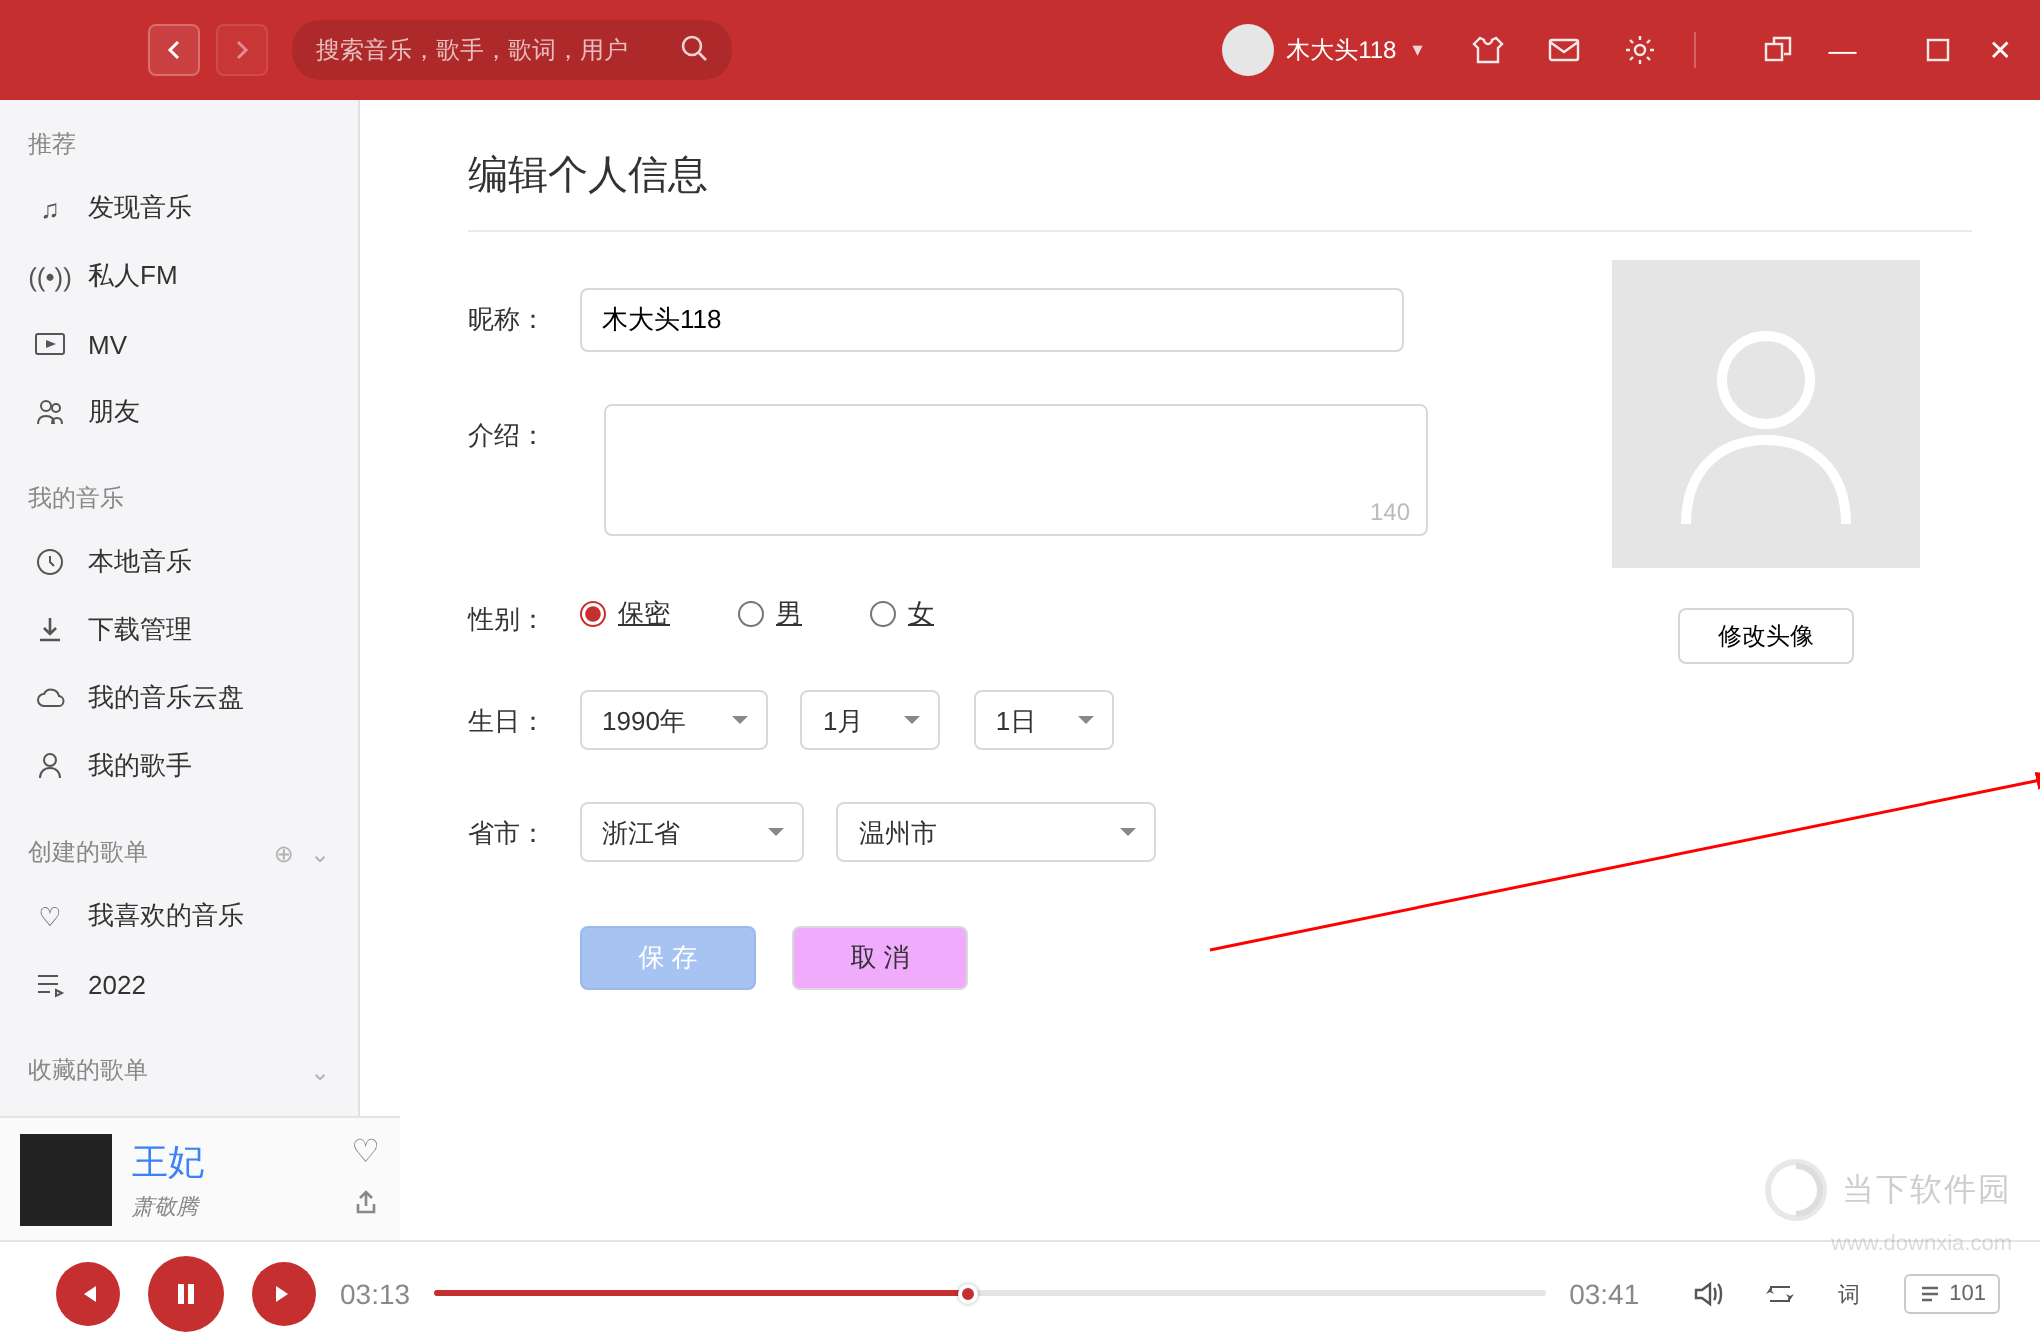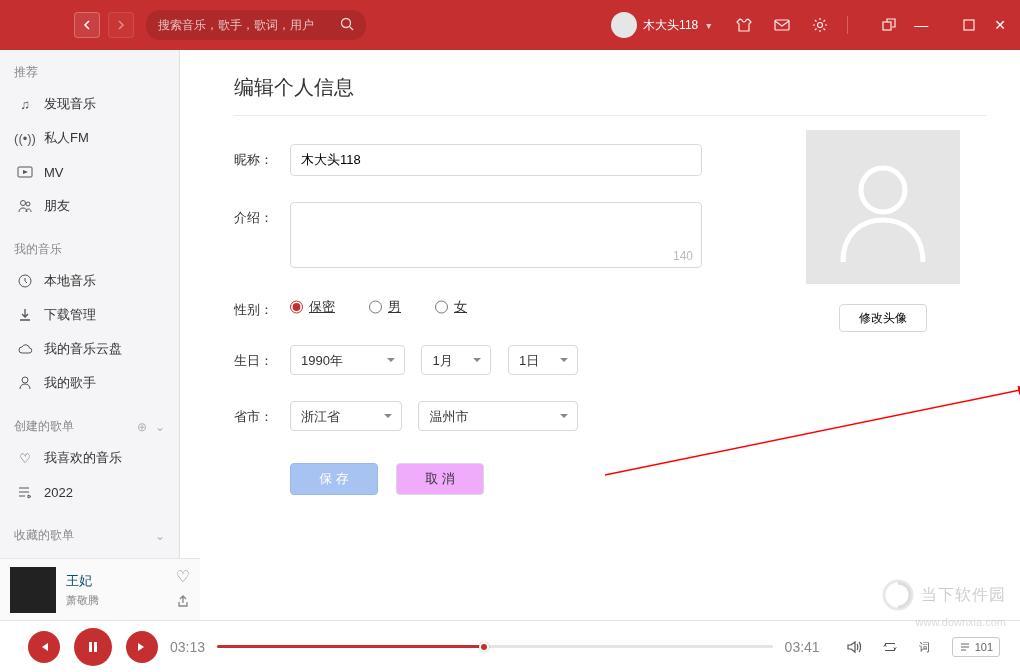--- a/index.html
+++ b/index.html
@@ -35,51 +35,51 @@
 .sb-item { height:34px; display:flex; align-items:center; gap:10px; padding:0 14px 0 16px; font-size:13px; color:#333; cursor:pointer; }
 .sb-icon { width:18px; height:18px; display:flex; align-items:center; justify-content:center; color:#555; }
 
 
 .main { position:absolute; left:200px; right:0; top:50px; bottom:114px; padding:24px 34px 0; overflow:auto; }
 .page-title { font-size:20px; color:#333; font-weight:500; }
 .hr { height:0; border:none; border-top:1px solid #eaeaea; margin:14px 0 28px; }
 .form-row { display:flex; align-items:flex-start; margin-bottom:26px; }
 .form-lbl { width:56px; font-size:13px; color:#333; text-align:left; padding-top:7px; }
 .txt-input { width:412px; height:32px; border:1px solid #d9d9d9; border-radius:4px; padding:0 10px; font-size:13px; outline:none; }
-.textarea-wrap { position:relative; width:412px; height:66px; border:1px solid #d9d9d9; border-radius:4px; padding:6px 10px; }
+.textarea-wrap { position:relative; width:412px; height:66px; border:1px solid #d9d9d9; border-radius:4px; padding:6px 10px;margin-left:12px; }
 .textarea-wrap textarea { width:100%; height:100%; border:none; outline:none; resize:none; font-size:13px; }
 .counter { position:absolute; right:8px; bottom:4px; font-size:12px; color:#bbb; }
 .radio-group { display:flex; gap:34px; align-items:center; padding-top:4px; }
 .radio-item { display:flex; gap:6px; cursor:pointer; font-size:13px; color:#333;text-decoration:underline; }
 .radio-item input { accent-color:#c62f2f; }
 .select { height:30px; border:1px solid #d9d9d9; border-radius:4px; padding:0 28px 0 10px; font-size:13px; color:#333; position:relative; background:#fff; appearance:none; outline:none; cursor:pointer; }
 .select-wrap { position:relative; display:inline-block; margin-right:12px; }
 .select-wrap::after { content:""; position:absolute; right:10px; top:13px; border:4px solid transparent; border-top-color:#888; pointer-events:none; }
-.sel-year { width:115px; }
+.sel-year { width:94px; }
 .sel-month { width:70px; }
 .sel-day { width:70px; }
 .sel-prov { width:112px; }
 .sel-city { width:160px; }
 .btns { margin-top:32px; padding-left:56px; display:flex; gap:18px; }
 .btn { width:88px; height:32px; border-radius:4px; font-size:13px; cursor:pointer; border:1px solid transparent; }
 .btn-primary { background:#a7c3f2; border-color:#9cb8e8; color:#fff; }
 .btn-default { background:#f0abfc; border-color:#d9d9d9; color:#333; }
 .avatar-side { position:absolute; right:60px; top:80px; width:154px; display:flex; flex-direction:column; align-items:center; gap:20px; }
 .avatar-big { width:154px; height:154px; background:#e5e5e5; display:flex; align-items:center; justify-content:center; }
 .change-avatar { width:88px; height:28px; border:1px solid #d6d6d6; border-radius:4px; background:#fff; font-size:12px; cursor:pointer; }
 
 
 .red-arrow { position:absolute; left:400px; top:330px; width:440px; height:100px; pointer-events:none; }
 
 
 .nowbar { position:absolute; left:0; bottom:52px; height:62px; width:200px; border-top:1px solid #e5e5e5; display:flex; align-items:center; padding:0 10px; background:#fafafa; }
 .cover { width:46px; height:46px; background:#222; }
 .track-meta { margin-left:10px; display:flex; flex-direction:column; gap:3px; flex:1; }
-.track-title { font-size:13px; color:#0c4a6e; }
-.track-artist { font-size:11px; color:#888; }
+.track-title { font-size:18px; color:#3b82f6; }
+.track-artist { font-size:11px; color:#888;font-style:italic; }
 .now-actions { display:flex; flex-direction:column; gap:8px; color:#888; }
 .now-actions span { cursor:pointer; }
 
 
 .player { position:absolute; left:0; right:0; bottom:0; height:52px; border-top:1px solid #e5e5e5; display:flex; align-items:center; background:#fff; }
 .pl-controls { display:flex; align-items:center; gap:14px; margin-left:28px; }
 .pl-round { width:32px; height:32px; border-radius:50%; background:#c62f2f; display:flex; align-items:center; justify-content:center; color:#fff; cursor:pointer; }
 .pl-round.big { width:38px; height:38px; }
 .pl-time { font-size:14px; color:#888; margin:0 12px; }
 .progress { flex:1; height:3px; background:#e5e5e5; position:relative; border-radius:2px; }

